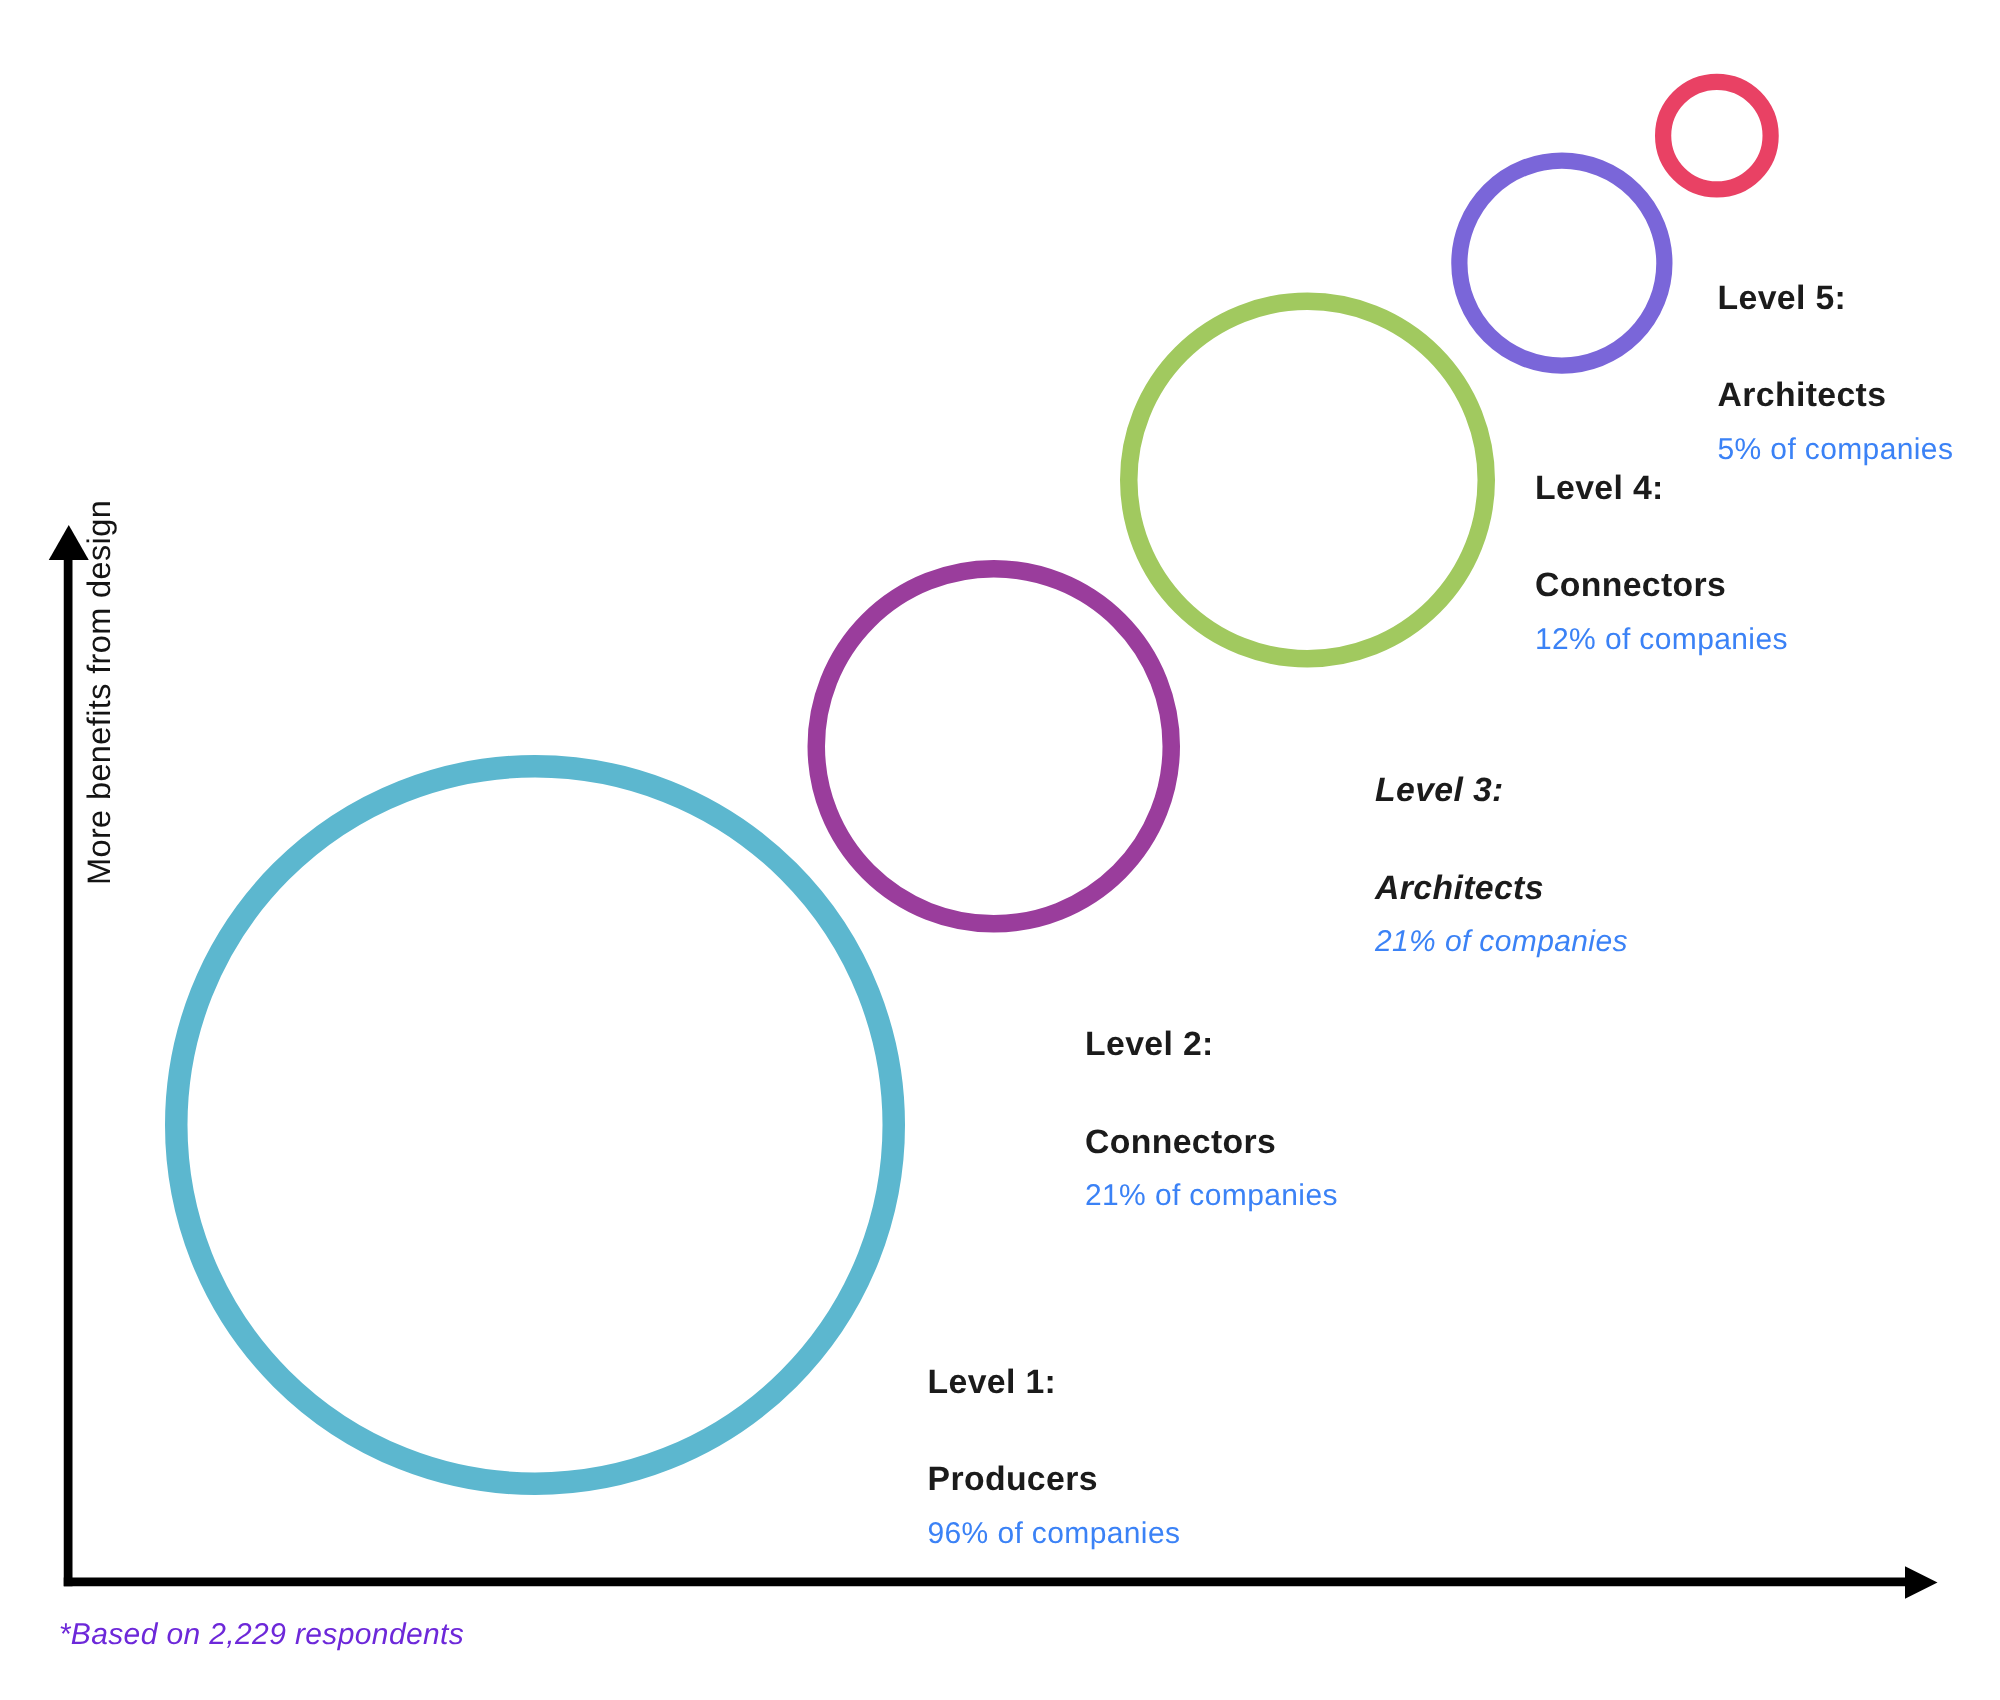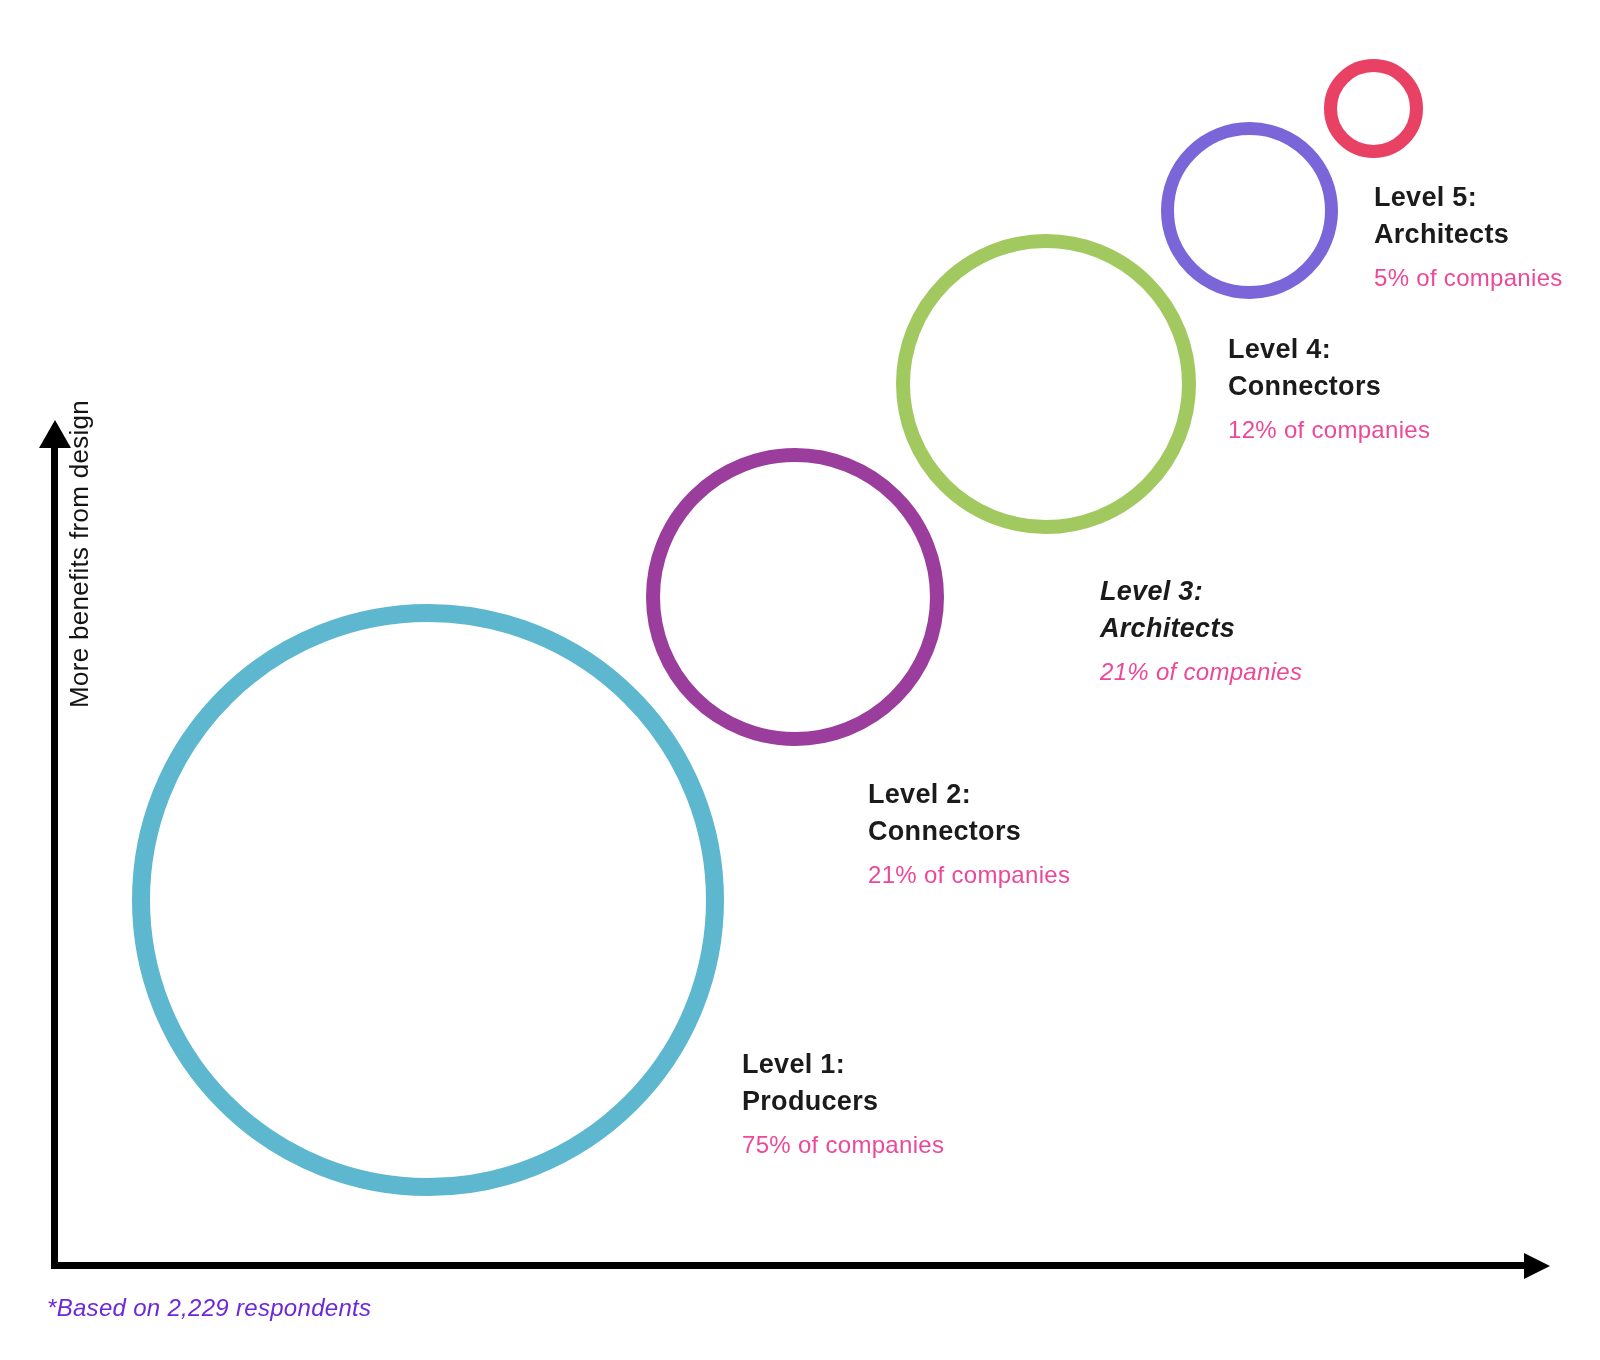--- a/index.html
+++ b/index.html
@@ -31,27 +31,28 @@
   .b5 { left: 1324px; top: 59px;  width: 99px;  height: 99px;  border-width: 13px; }
 
   
   .label { position: absolute; color: #1b1b1b; }
   .label .t {
     display: block;
     font-weight: bold;
     font-size: 27px;
     line-height: 37px;
     letter-spacing: 0.3px;
+    margin-top: 41px;
   }
   .label .s {
     display: block;
     font-size: 24px;
     letter-spacing: 0.3px;
     margin-top: 11px;
-    color: #ec4899;
+    color: #3b82f6;
   }
   .lab1 { left: 742px;  top: 1046px; }
   .lab2 { left: 868px;  top: 776px; }
   .lab3 { left: 1100px; top: 573px; font-style: italic; }
   .lab4 { left: 1228px; top: 331px; }
   .lab5 { left: 1374px; top: 179px; }
 
   
   .axis-v {
     position: absolute;
@@ -123,21 +124,21 @@
 
   <div class="bubble b1" style="border-color: rgb(92, 183, 207);"></div>
   <div class="bubble b2" style="border-color: rgb(154, 61, 156);"></div>
   <div class="bubble b3" style="border-color: rgb(161, 201, 95);"></div>
   <div class="bubble b4" style="border-color: rgb(122, 102, 217);"></div>
   <div class="bubble b5" style="border-color: rgb(233, 65, 100);"></div>
 
   <div class="label lab1">
     <span class="t">Level 1:</span>
     <span class="t">Producers</span>
-    <span class="s">75% of companies</span>
+    <span class="s">96% of companies</span>
   </div>
   <div class="label lab2">
     <span class="t">Level 2:</span>
     <span class="t">Connectors</span>
     <span class="s">21% of companies</span>
   </div>
   <div class="label lab3">
     <span class="t">Level 3:</span>
     <span class="t">Architects</span>
     <span class="s">21% of companies</span>

